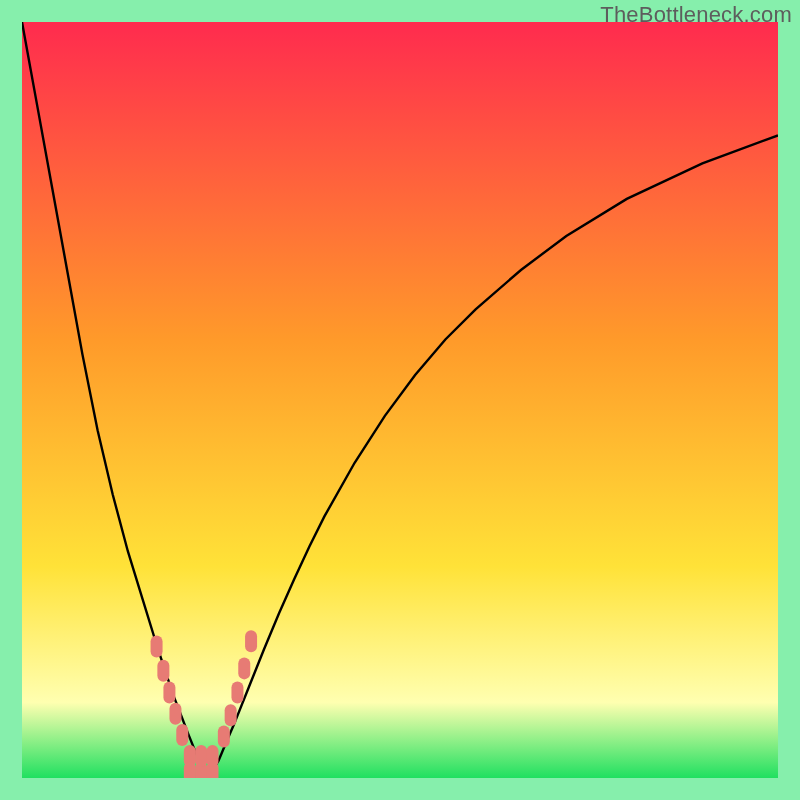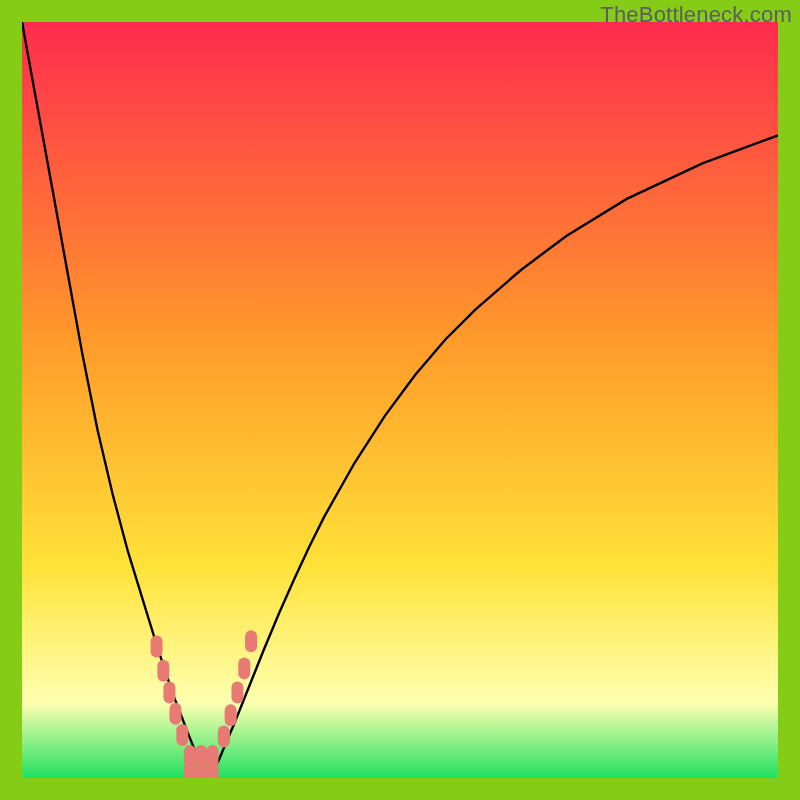--- a/index.html
+++ b/index.html
@@ -1,21 +1,21 @@
 <!DOCTYPE html>
 <html><head>
 <meta charset="utf-8">
 <style>
   * { margin: 0; padding: 0; box-sizing: border-box; }
   html, body { width: 800px; height: 800px; overflow: hidden; }
   .stage {
     position: relative;
     width: 800px;
     height: 800px;
-    background: #84cc16;
+    background: #86efac;
   }
   .plot-area {
     position: absolute;
     left: 22px;
     top: 22px;
     width: 756px;
     height: 756px;
     overflow: hidden;
   }
   .gradient-bg {

